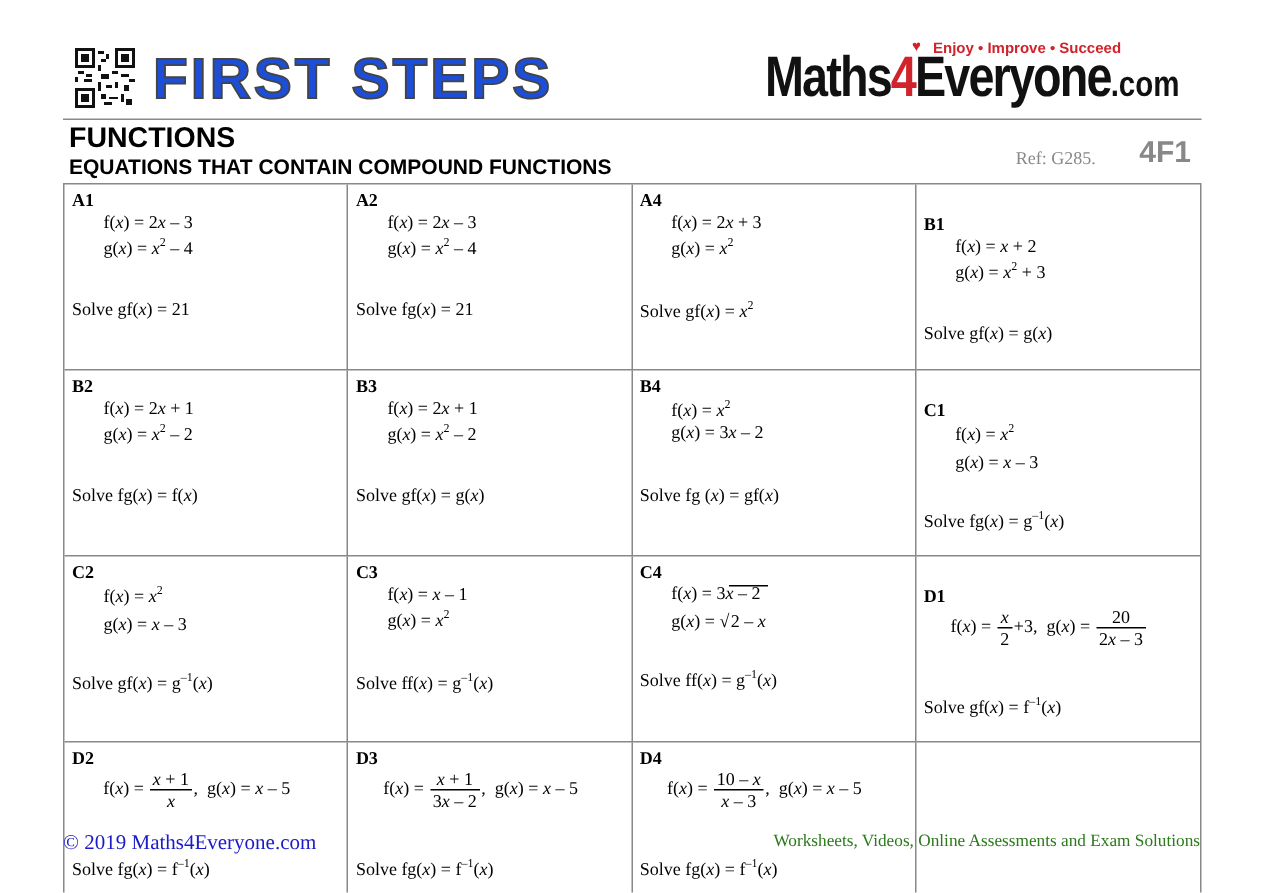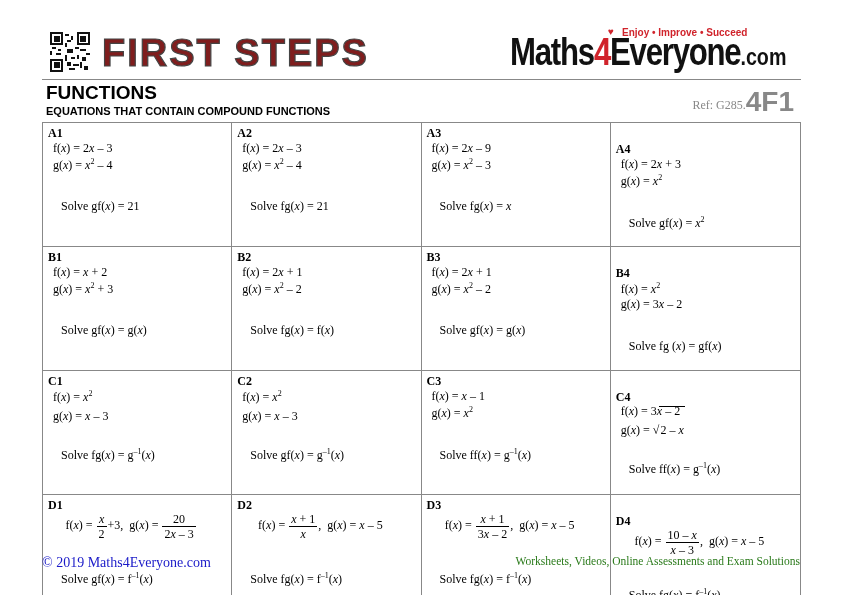--- a/index.html
+++ b/index.html
@@ -1,44 +1,44 @@
 <!DOCTYPE html>
 <html><head>
 <meta charset="utf-8">
 <style>
   html, body { margin: 0; padding: 0; background: #ffffff; }
   body { width: 842px; height: 595px; position: relative; overflow: hidden; font-family: "Liberation Serif", serif; color: #000; }
 
   .qr { position: absolute; left: 50px; top: 32px; width: 40px; height: 40px; }
-  .first-steps { position: absolute; left: 102px; top: 30px; font-family: "Liberation Sans", sans-serif; font-weight: bold; font-size: 38px; letter-spacing: 2px; color: #7f1d1d; -webkit-text-stroke: 1.2px #444; line-height: 46px; }
+  .first-steps { position: absolute; left: 102px; top: 30px; font-family: "Liberation Sans", sans-serif; font-weight: bold; font-size: 38px; letter-spacing: 2px; color: #1d4ed8; -webkit-text-stroke: 1.2px #444; line-height: 46px; }
 
   .logo { position: absolute; left: 510px; top: 22px; width: 290px; height: 52px; }
   .logo-main { position: absolute; left: 0; top: 10px; font-family: "Liberation Sans", sans-serif; font-weight: bold; font-size: 38px; line-height: 40px; color: #111; letter-spacing: -1.5px; transform: scaleX(0.82); transform-origin: left top; white-space: nowrap; }
   .logo-main .four { color: #d0232b; }
   .logo-main .com { font-size: 24px; letter-spacing: 0; }
   .logo-tag { position: absolute; left: 112px; top: 5px; font-family: "Liberation Sans", sans-serif; font-weight: bold; font-size: 10px; color: #d0232b; white-space: nowrap; }
   .logo-heart { position: absolute; left: 98px; top: 4px; color: #d0232b; font-size: 10px; }
 
   .hr { position: absolute; left: 42px; width: 759px; height: 1px; background: #888; top: 79px; }
 
   .title { position: absolute; left: 46px; top: 82px; font-family: "Liberation Sans", sans-serif; font-weight: bold; font-size: 19px; line-height: 22px; }
-  .subtitle { position: absolute; left: 46px; top: 104px; font-family: "Liberation Sans", sans-serif; font-weight: bold; font-size: 11px; line-height: 14px; }
-  .ref { position: absolute; right: 48px; top: 88px; white-space: nowrap; display: flex; align-items: flex-end; }
+  .subtitle { position: absolute; left: 46px; top: 104px; font-family: "Liberation Sans", sans-serif; font-weight: bold; font-size: 14px; line-height: 14px; }
+  .ref { position: absolute; right: 48px; top: 88px; white-space: nowrap; display: flex; align-items: flex-end; gap: 29px; }
   .ref-label { font-family: "Liberation Serif", serif; font-size: 12px; color: #888; margin-bottom: 3px; }
-  .ref-code { font-family: "Liberation Sans", sans-serif; font-weight: bold; font-size: 28px; color: #888; line-height: 28px; }
+  .ref-code { font-family: "Liberation Sans", sans-serif; font-weight: bold; font-size: 20px; color: #888; line-height: 28px; }
 
   .grid { position: absolute; left: 42px; top: 122px; width: 759px; height: 498px; border: 1px solid #888; box-sizing: border-box; display: grid; grid-template-columns: repeat(4, 1fr); grid-template-rows: repeat(4, 1fr); }
   .cell { border-right: 1px solid #888; border-bottom: 1px solid #888; position: relative; box-sizing: border-box; font-size: 12px; }
   .cell:nth-child(4n) { border-right: none; margin-top: 16px; }
   .cell:nth-child(n+13) { border-bottom: none; text-decoration: underline; }
   .cell-id { position: absolute; left: 5px; top: 3px; font-weight: bold; font-size: 12px; }
-  .def { position: absolute; left: 10px; font-size: 12px; white-space: nowrap; }
+  .def { position: absolute; left: 26px; font-size: 12px; white-space: nowrap; }
   .def1 { top: 18px; }
   .def2 { top: 34px; }
-  .solve { position: absolute; left: 18px; top: 76px; font-size: 12px; white-space: nowrap; }
+  .solve { position: absolute; left: 5px; top: 76px; font-size: 12px; white-space: nowrap; }
   .frac-line { position: absolute; left: 0; right: 12px; top: 28px; text-align: center; font-size: 12px; white-space: nowrap; }
   .frac { display: inline-block; vertical-align: middle; text-align: center; margin: 0 1px; }
   .frac .num { display: block; border-bottom: 1px solid #000; padding: 0 2px; line-height: 14px; }
   .frac .den { display: block; padding: 0 2px; line-height: 14px; }
   .sqrt-wrap { display: inline-block; }
   .sqrt-body { border-top: 1px solid #000; padding: 16px 1px; }
   i { font-style: italic; }
   sup { font-size: 8px; }
 
   .footer-left { position: absolute; left: 42px; top: 555px; font-size: 14px; color: #1a1ac8; }
@@ -113,26 +113,20 @@
     <span class="def def2">g(<i>x</i>) = <i>x</i><sup>2</sup> – 4</span>
     <span class="solve">Solve gf(<i>x</i>) = 21</span>
   </div>
   <div class="cell">
     <span class="cell-id">A2</span>
     <span class="def def1">f(<i>x</i>) = 2<i>x</i> – 3</span>
     <span class="def def2">g(<i>x</i>) = <i>x</i><sup>2</sup> – 4</span>
     <span class="solve">Solve fg(<i>x</i>) = 21</span>
   </div>
   <div class="cell">
-    <span class="cell-id">A3</span>
-    <span class="def def1">f(<i>x</i>) = 2<i>x</i> – 9</span>
-    <span class="def def2">g(<i>x</i>) = <i>x</i><sup>2</sup> – 3</span>
-    <span class="solve">Solve fg(<i>x</i>) = <i>x</i></span>
-  </div>
-  <div class="cell">
     <span class="cell-id">A4</span>
     <span class="def def1">f(<i>x</i>) = 2<i>x</i> + 3</span>
     <span class="def def2">g(<i>x</i>) = <i>x</i><sup>2</sup></span>
     <span class="solve">Solve gf(<i>x</i>) = <i>x</i><sup>2</sup></span>
   </div>
 
   <div class="cell">
     <span class="cell-id">B1</span>
     <span class="def def1">f(<i>x</i>) = <i>x</i> + 2</span>
     <span class="def def2">g(<i>x</i>) = <i>x</i><sup>2</sup> + 3</span>

